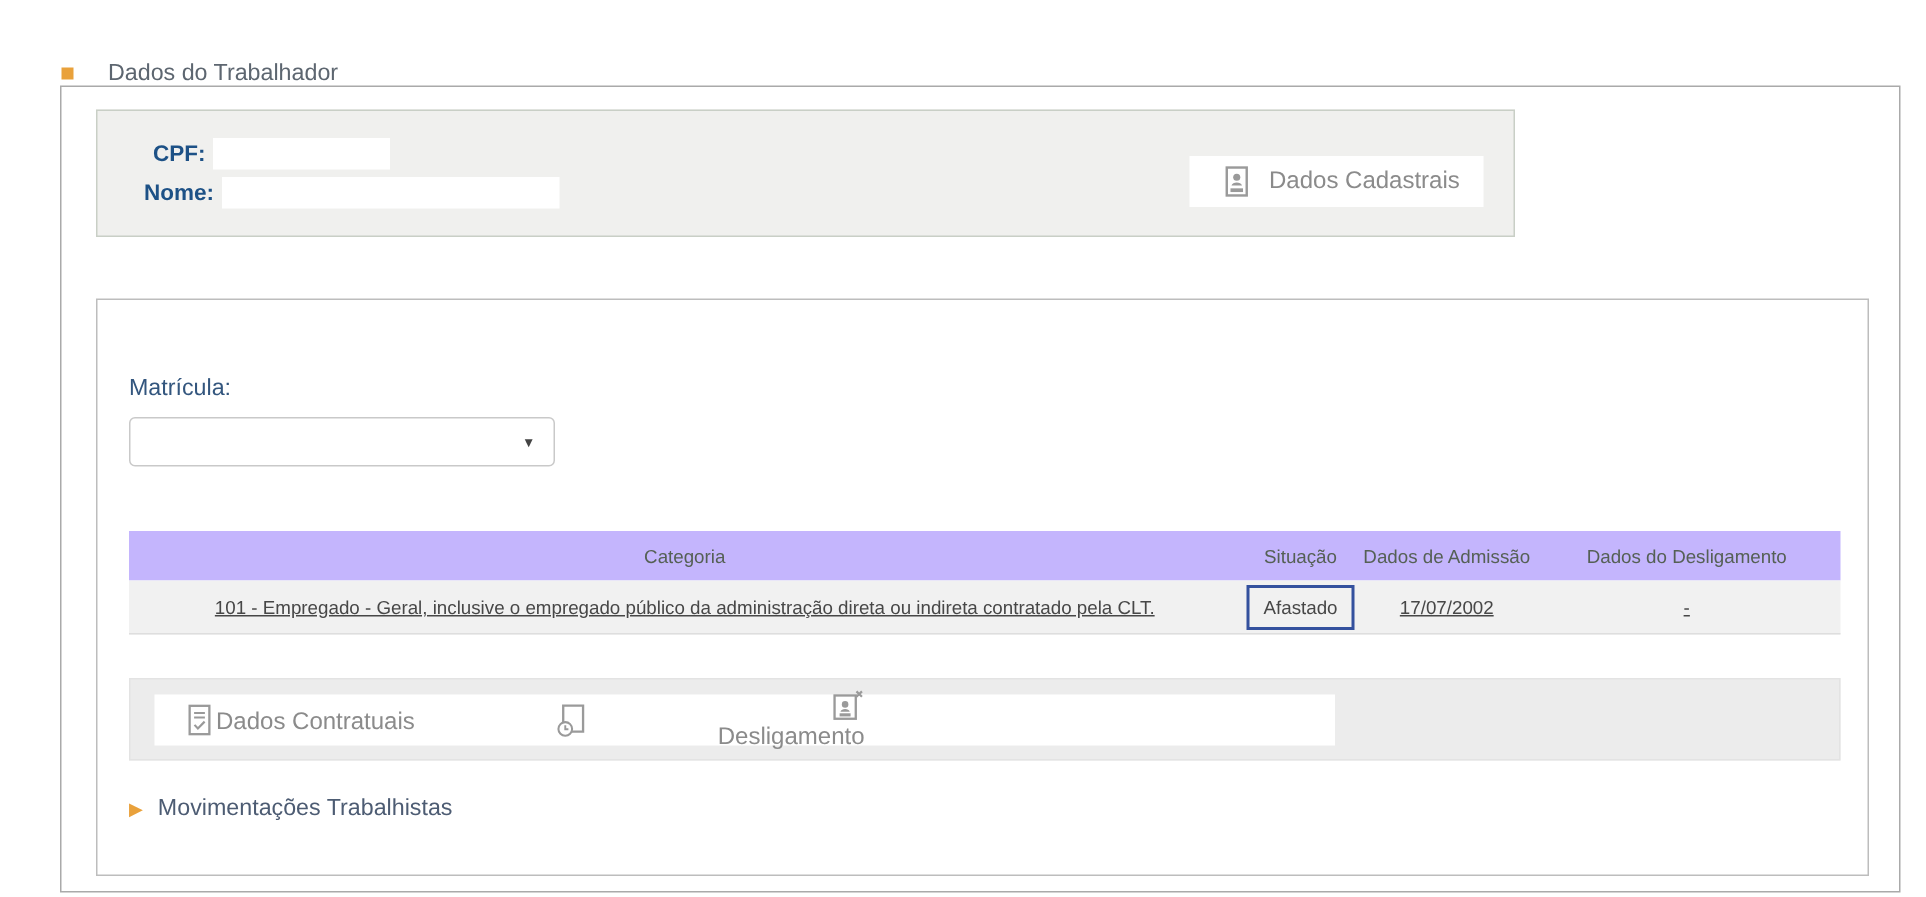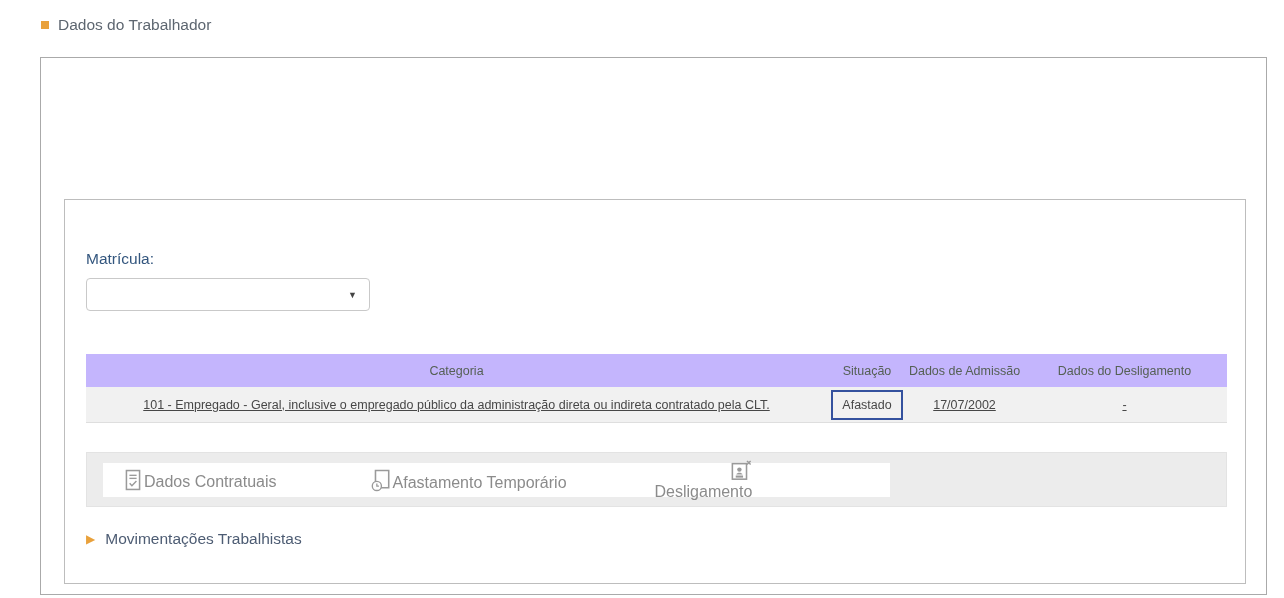--- a/index.html
+++ b/index.html
@@ -1,20 +1,20 @@
 <!DOCTYPE html>
 <html><head>
 <meta charset="utf-8">
 <style>
   * { margin:0; padding:0; box-sizing:border-box; }
   html,body { width:1284px; height:598px; background:#ffffff; overflow:hidden;
               font-family:"Liberation Sans","DejaVu Sans",sans-serif; }
 
   
-  .page-title { position:absolute; left:41px; top:16px; display:flex; align-items:center; gap:9px; }
+  .page-title { position:absolute; left:41px; top:40px; display:flex; align-items:center; gap:23px; }
   .bullet { width:8px; height:8px; background:#e9a13b; display:inline-block; }
   .page-title span.txt { font-size:15.5px; color:#5d6670; }
 
   
   .outer-box { position:absolute; left:40px; top:57px; width:1227px; height:538px;
                border:1px solid #aaaaaa; background:#ffffff; }
 
   
   .cpf-panel { position:absolute; left:23px; top:15px; width:946px; height:85px;
                background:#f0f0ee; border:1px solid #c9cfc6; }
@@ -82,20 +82,39 @@
 </head>
 <body>
 
 <div class="page-title">
   <span class="bullet"></span>
   <span class="txt">Dados do Trabalhador</span>
 </div>
 
 <div class="outer-box">
 
+  <div class="cpf-panel">
+    <div class="field-row cpf">
+      <span class="field-label">CPF:</span>
+      <span class="redacted cpf-val"></span>
+    </div>
+    <div class="field-row nome">
+      <span class="field-label">Nome:</span>
+      <span class="redacted nome-val"></span>
+    </div>
+    <button class="btn-cadastrais">
+      <svg class="icon" width="19" height="22" viewBox="0 0 20 22">
+        <rect x="3" y="1.2" width="14" height="19.6" fill="none" stroke="#9a9a9a" stroke-width="1.7"></rect>
+        <circle cx="10" cy="8" r="2.5" fill="#9a9a9a"></circle>
+        <path d="M6.3 13.8 C7 11 13 11 13.7 13.8 Z" fill="#9a9a9a"></path>
+        <rect x="5.6" y="15.8" width="8.8" height="2.6" fill="#9a9a9a"></rect>
+      </svg>
+      <span class="lbl">Dados Cadastrais</span>
+    </button>
+  </div>
 
   <div class="inner-box">
 
     <div class="matricula-label">Matrícula:</div>
 
     <div class="select-box">
       <span class="value"></span>
       <span class="arrow">▼</span>
     </div>
 
@@ -128,21 +147,20 @@
           </svg>
           <span class="lbl">Dados Contratuais</span>
         </button>
 
         <button class="action-btn ab-2">
           <svg class="icon" width="21" height="23" viewBox="0 0 23 25">
             <path d="M6 16 V1.5 H20.5 V20.5 H12" fill="none" stroke="#9a9a9a" stroke-width="1.7"></path>
             <circle cx="7.5" cy="18.5" r="5" fill="#ffffff" stroke="#9a9a9a" stroke-width="1.5"></circle>
             <path d="M7.5 15.8 V18.7 H9.8" fill="none" stroke="#9a9a9a" stroke-width="1.4"></path>
           </svg>
-          <span class="lbl">Afastamento Temporário</span>
         </button>
 
         <button class="action-btn ab-3">
           <svg class="icon" width="21" height="21" viewBox="0 0 23 23">
             <rect x="1.5" y="4" width="15.5" height="17" fill="none" stroke="#9a9a9a" stroke-width="1.7"></rect>
             <circle cx="9.2" cy="10.5" r="2.4" fill="#9a9a9a"></circle>
             <path d="M5.8 15.8 C6.4 13.2 12 13.2 12.6 15.8 Z" fill="#9a9a9a"></path>
             <rect x="5.2" y="17" width="8" height="2.3" fill="#9a9a9a"></rect>
             <path d="M17.5 1 L21.5 5 M21.5 1 L17.5 5" fill="none" stroke="#9a9a9a" stroke-width="1.6"></path>
           </svg>

